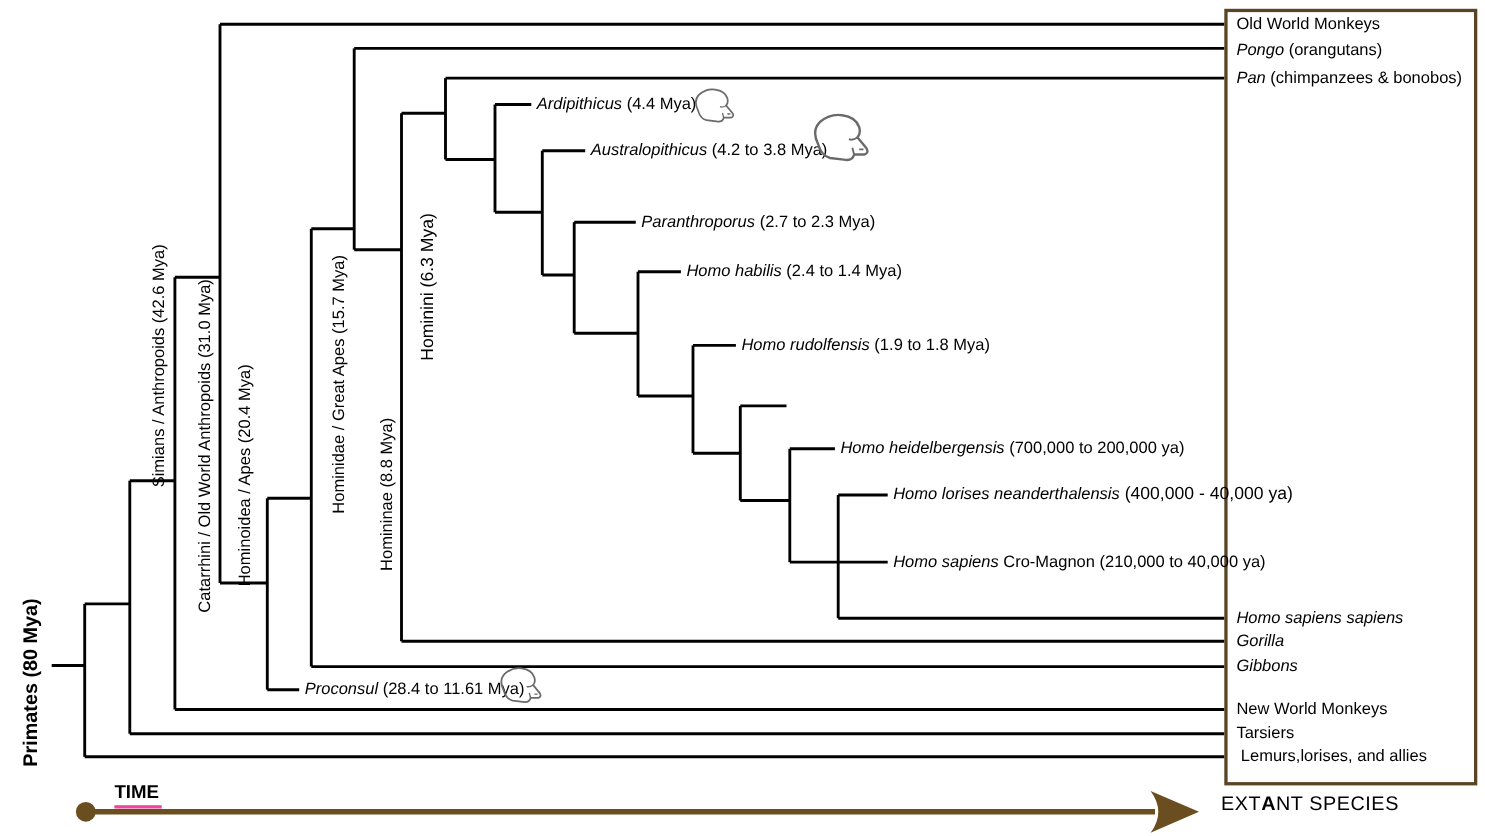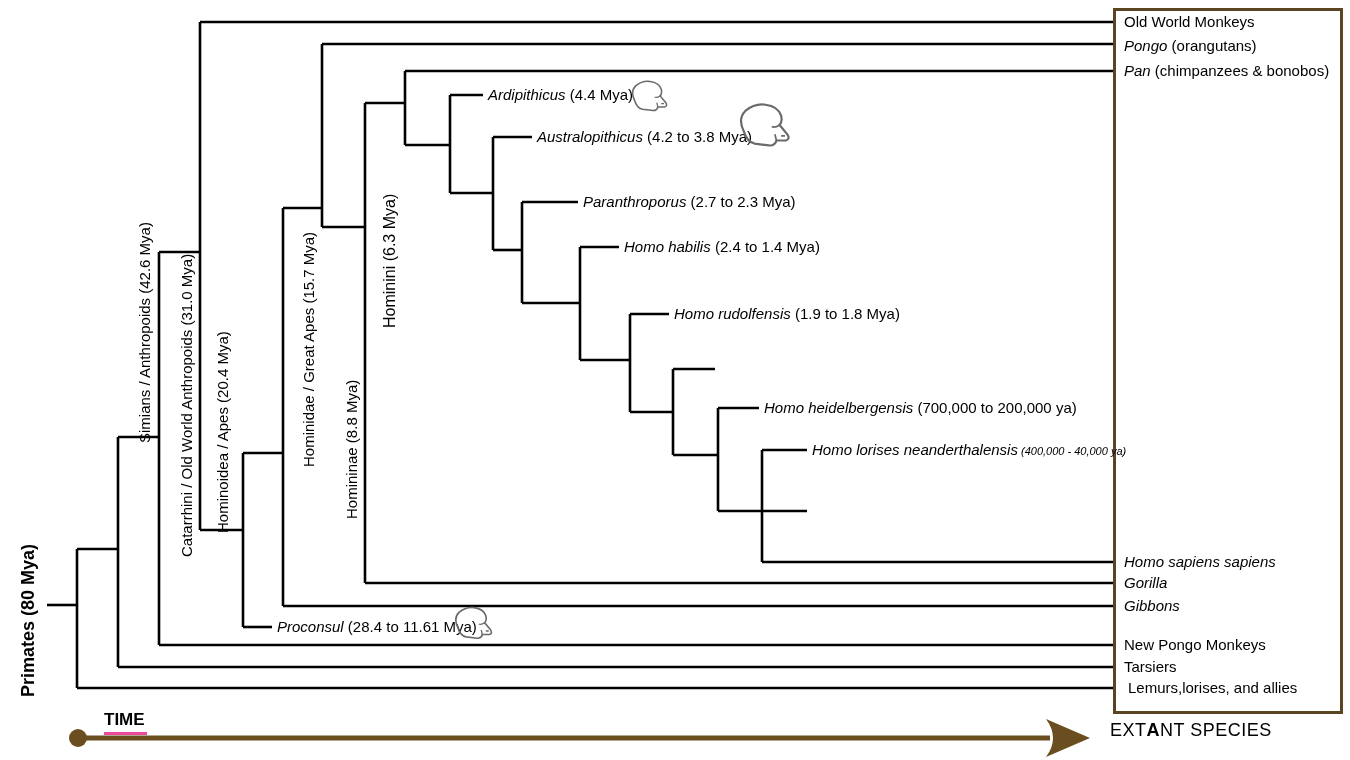--- a/index.html
+++ b/index.html
@@ -1,21 +1,21 @@
 <!DOCTYPE html>
 <html><head>
 <meta charset="utf-8">
 <style>
   html,body{margin:0;padding:0;background:#fff;}
   #stage{position:relative;width:1350px;height:760px;background:#ffffff;overflow:hidden;
          font-family:"Liberation Sans","DejaVu Sans",sans-serif;color:#000;}
   #treelines{position:absolute;left:0;top:0;}
   .leaf{position:absolute;font-size:15px;line-height:18px;white-space:nowrap;}
   .leaf i{font-style:italic;}
-  .small{font-size:11px;font-style:italic;}
+  .small{font-size:16px;}
   .rot{position:absolute;transform-origin:0 0;transform:rotate(-90deg);
        font-size:15px;white-space:nowrap;line-height:20px;}
   .rot.big{font-size:18px;font-weight:bold;}
   .boxitem{position:absolute;font-size:15px;line-height:18px;white-space:nowrap;}
   .boxitem i{}
   #extantbox{position:absolute;left:1113px;top:8px;width:224px;height:700px;
              border:3px solid #5b4423;background:transparent;}
   #time-label{position:absolute;left:104px;top:710px;font-size:17px;font-weight:bold;
               border-bottom:3px solid #ec4899;padding:0 2px 2px 0;}
   #extant-label{position:absolute;left:1110px;top:720px;font-size:18px;letter-spacing:.5px;}
@@ -118,20 +118,21 @@
   <div class="rot" style="left:342px;top:519px">Homininae (8.8 Mya)</div>
   <div class="rot" style="left:380px;top:328px;font-size:16px">Hominini (6.3 Mya)</div>
 
   <div class="leaf" style="left:488px;top:86px"><i>Ardipithicus</i><span> (4.4 Mya)</span></div>
   <div class="leaf" style="left:537px;top:128px"><i>Australopithicus</i><span> (4.2 to 3.8 Mya)</span></div>
   <div class="leaf" style="left:583px;top:193px"><i>Paranthroporus</i><span> (2.7 to 2.3 Mya)</span></div>
   <div class="leaf" style="left:624px;top:238px"><i>Homo habilis</i><span> (2.4 to 1.4 Mya)</span></div>
   <div class="leaf" style="left:674px;top:305px"><i>Homo rudolfensis</i><span> (1.9 to 1.8 Mya)</span></div>
   <div class="leaf" style="left:764px;top:399px"><i>Homo heidelbergensis</i><span> (700,000 to 200,000 ya)</span></div>
   <div class="leaf" style="left:812px;top:441px"><i>Homo lorises neanderthalensis</i><span class="small"> (400,000 - 40,000 ya)</span></div>
+  <div class="leaf" style="left:812px;top:502px"><i>Homo sapiens</i><span> Cro-Magnon (210,000 to 40,000 ya)</span></div>
   <div class="leaf" style="left:277px;top:618px"><i>Proconsul</i><span> (28.4 to 11.61 Mya)</span></div>
 
   <svg class="skull" style="left:629px;top:80px" width="40" height="34" viewBox="0 0 36 30">
     <path d="M5 18 Q1 10 6 5 Q12 0 19 1 Q27 2 29 8 Q30 12 28 14 L33 20 Q35 23 32 24 L26 24 Q25 28 20 27 L12 26 Q7 25 5 18 Z" fill="none" stroke="#6a6a6a" stroke-width="1.4"></path>
     <path d="M28 14 Q25 16 23 15 M26 24 L25 20 M29 21 L31.5 21" fill="none" stroke="#6a6a6a" stroke-width="1.1"></path>
   </svg>
   <svg class="skull" style="left:736px;top:103px" width="56" height="47" viewBox="0 0 36 30">
     <path d="M5 18 Q1 10 6 5 Q12 0 19 1 Q27 2 29 8 Q30 12 28 14 L33 20 Q35 23 32 24 L26 24 Q25 28 20 27 L12 26 Q7 25 5 18 Z" fill="none" stroke="#6a6a6a" stroke-width="1.4"></path>
     <path d="M28 14 Q25 16 23 15 M26 24 L25 20 M29 21 L31.5 21" fill="none" stroke="#6a6a6a" stroke-width="1.1"></path>
   </svg>
@@ -139,20 +140,20 @@
     <path d="M5 18 Q1 10 6 5 Q12 0 19 1 Q27 2 29 8 Q30 12 28 14 L33 20 Q35 23 32 24 L26 24 Q25 28 20 27 L12 26 Q7 25 5 18 Z" fill="none" stroke="#6a6a6a" stroke-width="1.4"></path>
     <path d="M28 14 Q25 16 23 15 M26 24 L25 20 M29 21 L31.5 21" fill="none" stroke="#6a6a6a" stroke-width="1.1"></path>
   </svg>
 
   <div class="boxitem" style="left:1124px;top:13px"><i></i><span>Old World Monkeys</span></div>
   <div class="boxitem" style="left:1124px;top:37px"><i>Pongo</i><span> (orangutans)</span></div>
   <div class="boxitem" style="left:1124px;top:62px"><i>Pan</i><span> (chimpanzees &amp; bonobos)</span></div>
   <div class="boxitem" style="left:1124px;top:553px"><i>Homo sapiens sapiens</i><span></span></div>
   <div class="boxitem" style="left:1124px;top:574px"><i>Gorilla</i><span></span></div>
   <div class="boxitem" style="left:1124px;top:597px"><i>Gibbons</i><span></span></div>
-  <div class="boxitem" style="left:1124px;top:636px"><i></i><span>New Pongo Monkeys</span></div>
+  <div class="boxitem" style="left:1124px;top:636px"><i></i><span>New World Monkeys</span></div>
   <div class="boxitem" style="left:1124px;top:658px"><i></i><span>Tarsiers</span></div>
   <div class="boxitem" style="left:1128px;top:679px"><i></i><span>Lemurs,lorises, and allies</span></div>
 
   <div id="time-label">TIME</div>
   <div id="extant-label"><span>EXT</span><b>A</b><span>NT SPECIES</span></div>
 
 </div>
 
 </body></html>

